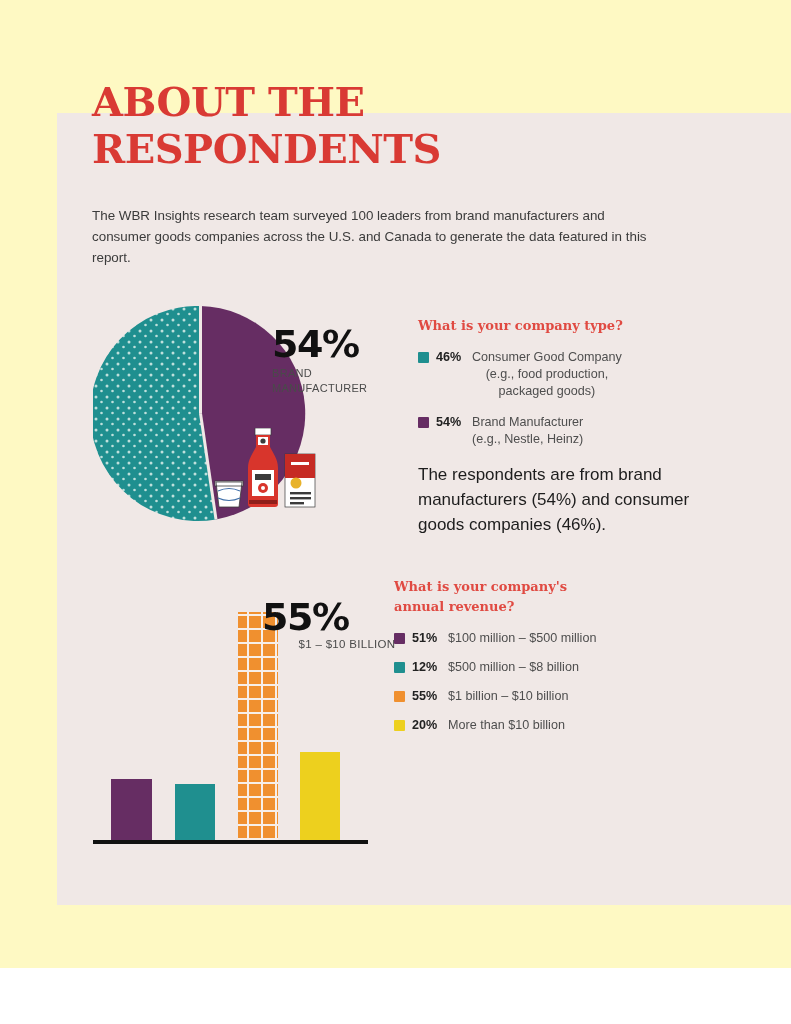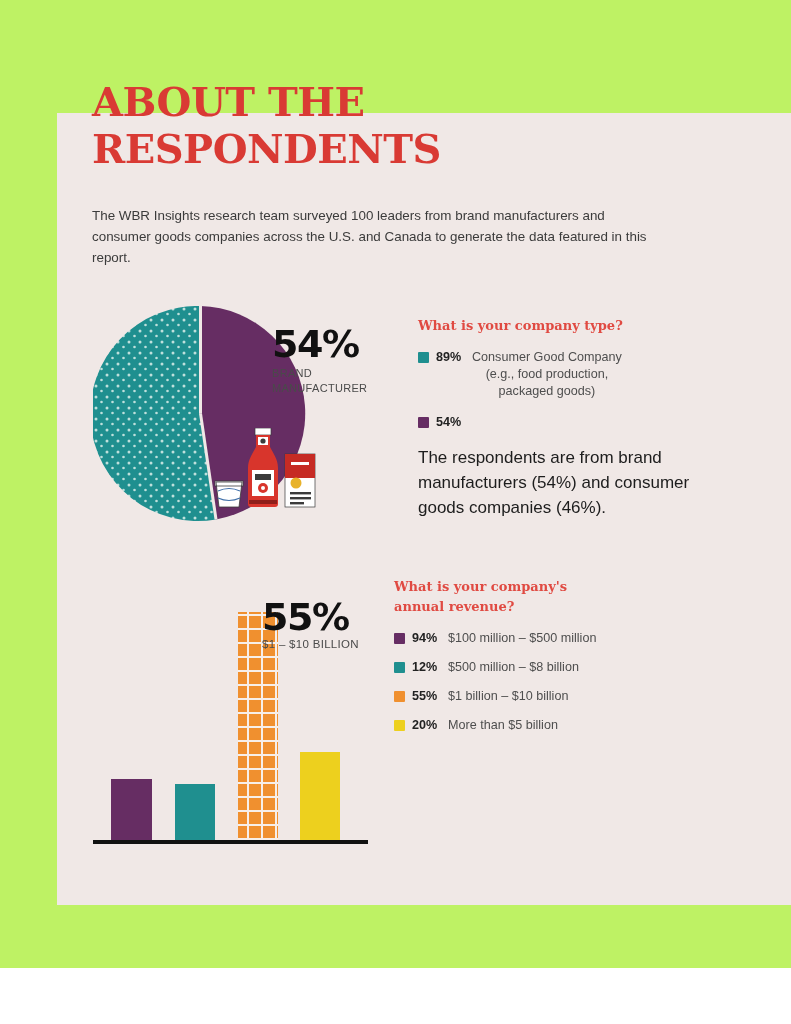--- a/index.html
+++ b/index.html
@@ -2,21 +2,21 @@
 <html><head>
 <meta charset="utf-8">
 <style>
   * { box-sizing: border-box; margin: 0; padding: 0; }
   html, body {
     width: 791px; height: 1024px;
     background: #ffffff;
     font-family: "Liberation Sans", sans-serif;
     overflow: hidden;
   }
-  .page { position: relative; width: 791px; height: 968px; background: #bef264; }
+  .page { position: relative; width: 791px; height: 968px; background: #fef9c3; }
 
   .panel {
     position: absolute;
     left: 57px; top: 113px; right: 0; width: 734px; height: 792px;
     background: #f0e8e6;
   }
 
   
   .title {
     position: absolute; left: 92px; top: 78px; width: 480px;
@@ -120,20 +120,21 @@
   
   .bars { position: absolute; left: 93px; top: 600px; width: 275px; height: 248px; }
 
   .big-stat-2 { position: absolute; left: 262px; top: 598px; width: 170px; }
   .big-sub-2 {
     margin-top: 2px;
     font-size: 11.5px;
     letter-spacing: 0.3px;
     color: #4a4a4a;
     text-transform: uppercase;
+    text-align: center;
   }
 
   
   .footer { position: absolute; left: 0; top: 935px; width: 791px; height: 70px; }
 </style>
 </head>
 <body>
 
 <div class="page">
 
@@ -207,30 +208,34 @@
       <span>BRAND</span><br>
       <span>MANUFACTURER</span>
     </div>
   </div>
 
   <div class="qblock q1">
     <div class="question">What is your company type?</div>
     <ul class="legend tight">
       <li>
         <span class="sw" style="background:#1f8f8f"></span>
-        <span class="pct">89%</span>
+        <span class="pct">46%</span>
         <span class="lab">
           <span>Consumer Good Company</span><br>
           <span>(e.g., food production,</span><br>
           <span>packaged goods)</span>
         </span>
       </li>
       <li style="margin-top:14px">
         <span class="sw" style="background:#662d63"></span>
         <span class="pct">54%</span>
+        <span class="lab">
+          <span>Brand Manufacturer</span><br>
+          <span>(e.g., Nestle, Heinz)</span>
+        </span>
       </li>
     </ul>
     <p class="summary">The respondents are from brand manufacturers (54%) and consumer goods companies (46%).</p>
   </div>
 
   <div class="bars">
     <svg width="275" height="248" viewBox="0 0 275 248" aria-hidden="true">
       <defs>
         <pattern id="grid" width="14" height="14" patternUnits="userSpaceOnUse">
           <rect width="14" height="14" fill="#f0902f"></rect>
@@ -257,37 +262,37 @@
   </div>
 
   <div class="qblock q2">
     <div class="question">
       <span>What is your company's</span><br>
       <span>annual revenue?</span>
     </div>
     <ul class="legend rev">
       <li>
         <span class="sw" style="background:#662d63"></span>
-        <span class="pct">94%</span>
+        <span class="pct">51%</span>
         <span class="lab">$100 million – $500 million</span>
       </li>
       <li>
         <span class="sw" style="background:#1f8f8f"></span>
         <span class="pct">12%</span>
         <span class="lab">$500 million – $8 billion</span>
       </li>
       <li>
         <span class="sw" style="background:#f0902f"></span>
         <span class="pct">55%</span>
         <span class="lab">$1 billion – $10 billion</span>
       </li>
       <li>
         <span class="sw" style="background:#edd01e"></span>
         <span class="pct">20%</span>
-        <span class="lab">More than $5 billion</span>
+        <span class="lab">More than $10 billion</span>
       </li>
     </ul>
   </div>
 
   <div class="footer">
 
     
 
     
 

